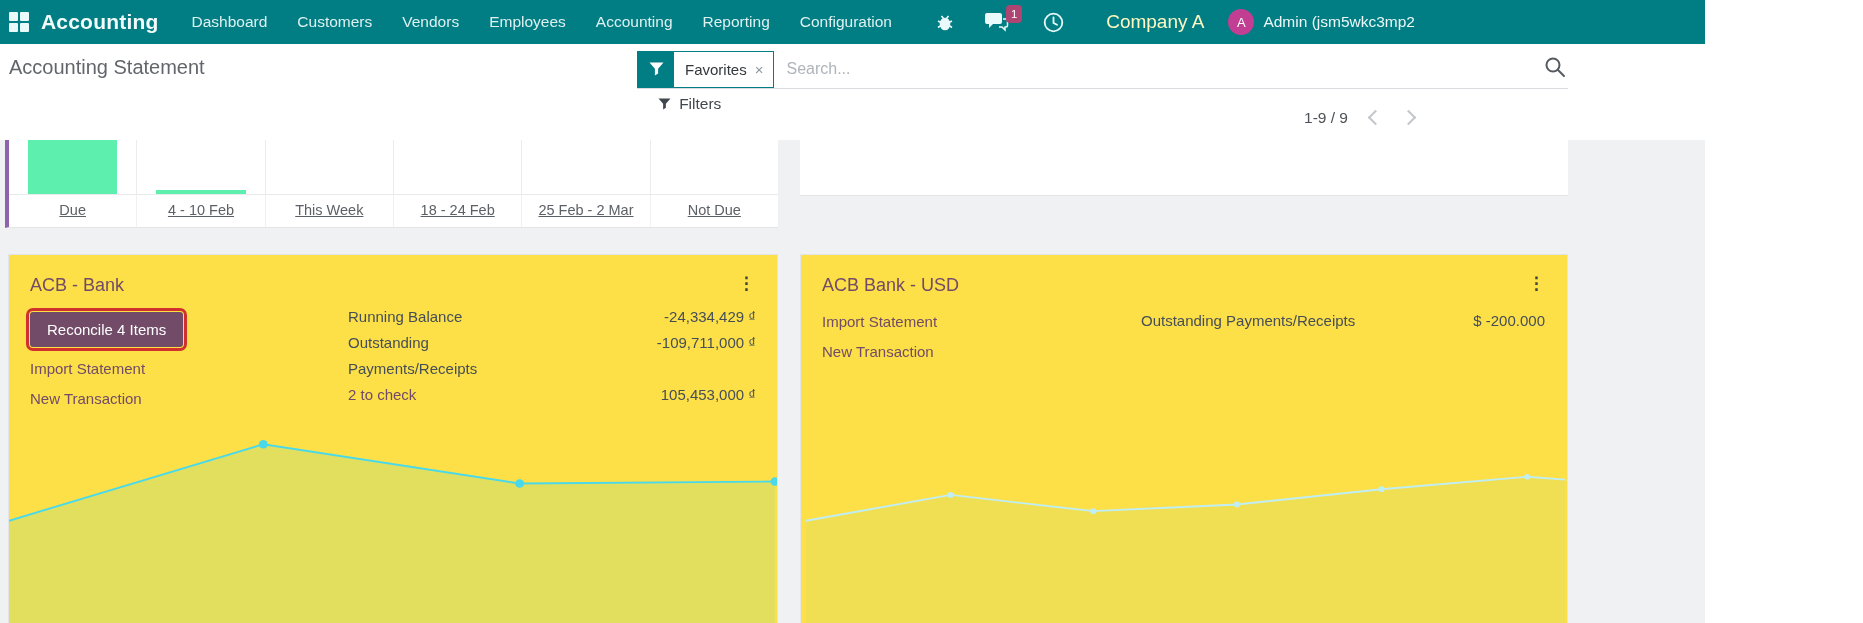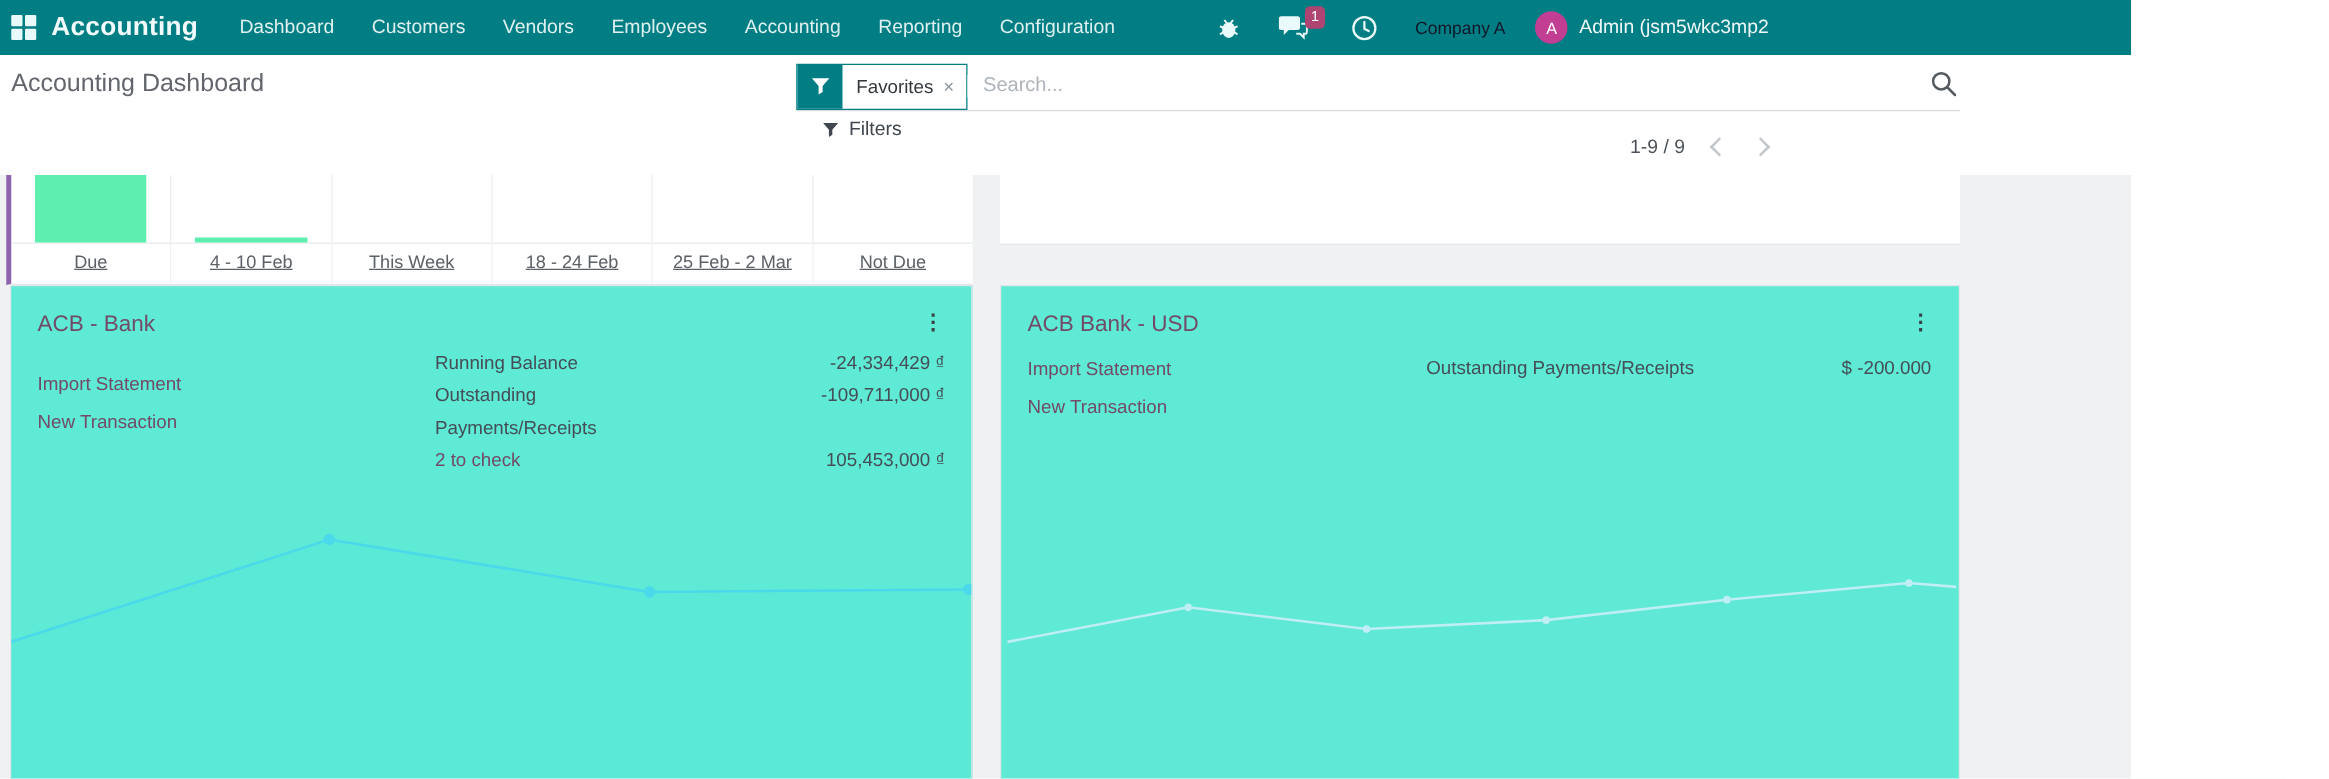--- a/index.html
+++ b/index.html
@@ -11,21 +11,21 @@
   .apps-grid { width:20px; height:20px; display:grid; grid-template-columns:9px 9px; grid-template-rows:9px 9px; gap:2px; cursor:pointer; }
   .apps-grid span { background:#eafafa; border-radius:1px; }
   .app-name { font-size:21px; font-weight:bold; color:#f2fbfb; margin-left:12px; letter-spacing:.2px; cursor:pointer; }
   .nav-menu { display:flex; margin-left:18px; }
   .nav-menu .nav-item { padding:0 15px; font-size:15.5px; color:#def0f0; line-height:44px; cursor:pointer; white-space:nowrap; }
   .nav-right { margin-left:auto; display:flex; align-items:center; }
   .nav-ico { display:flex; align-items:center; justify-content:center; cursor:pointer; }
   .chat-wrap { position:relative; margin-left:30px; }
   .nav-badge { position:absolute; top:-6px; right:-13px; min-width:16px; height:18px; padding:0 4px; background:#ad4472; border-radius:4px; color:#fff; font-size:11.5px; line-height:18px; text-align:center; }
   .clock-wrap { margin-left:34px; }
-  .company-label { margin-left:30px; font-size:14px; color:#0f172a; cursor:pointer; white-space:nowrap; }
+  .company-label { margin-left:42px; font-size:19px; color:#fef9c3; cursor:pointer; white-space:nowrap; }
   .user-wrap { display:flex; align-items:center; margin-left:24px; cursor:pointer; }
   .avatar { width:26px; height:26px; border-radius:50%; background:#c23e92; color:#fff; font-size:13px; display:flex; align-items:center; justify-content:center; }
   .user-name { margin-left:9px; font-size:15.5px; color:#eef8f8; white-space:nowrap; }
 
   
   .cp-row { position:absolute; top:44px; left:0; right:0; height:51px; background:#fff; }
   .page-title { position:absolute; left:9px; top:12px; font-size:20px; color:#62666c; }
   .search-wrap { position:absolute; left:637px; width:931px; top:6px; height:39px; display:flex; align-items:center; border-bottom:1px solid #d9dbde; }
   .facet { display:flex; align-items:stretch; height:37px; border:1px solid #017e84; background:#fff; cursor:pointer; }
   .facet-ico { width:36px; background:#017e84; display:flex; align-items:center; justify-content:center; }
@@ -52,21 +52,21 @@
   .topchart-card { position:absolute; left:5px; top:0; width:773px; height:88px; background:#fff; border-left:4px solid #8f62ad; border-bottom:1px solid #e3e5e8; }
   .bars-row { display:flex; height:55px; border-bottom:1px solid #e7e9eb; }
   .bar-col { flex:1; position:relative; }
   .bar-col + .bar-col { border-left:1px solid #ececee; }
   .bar { position:absolute; bottom:0; left:15%; width:70%; }
   .labels-row { display:flex; height:32px; }
   .bar-label { flex:1; text-align:center; font-size:14.5px; color:#5c6167; padding-top:7px; overflow:hidden; white-space:nowrap;text-decoration:underline; }
   .bar-label + .bar-label { border-left:1px solid #f1f1f3; }
   .topchart-blank { position:absolute; left:800px; top:0; width:768px; height:56px; background:#fff; border-bottom:1px solid #e3e5e8; }
 
-  .card { position:absolute; top:88px; bottom:0; background:#5eead4; border:1px solid #e2e4e7; border-bottom:none; }
+  .card { position:absolute; top:114px; bottom:0; background:#fde047; border:1px solid #e2e4e7; border-bottom:none; }
   .card.left { left:8px; width:770px; }
   .card.right { left:800px; width:768px; }
   .card-head { display:flex; justify-content:space-between; align-items:flex-start; padding:20px 18px 0 21px; position:relative; z-index:2; }
   .card-title { font-size:18px; color:#714B67; cursor:pointer; }
   .kebab { font-size:17px; font-weight:bold; color:#3a4147; cursor:pointer; line-height:18px; padding:0 4px; }
   .card-body { position:relative; z-index:2; }
   .action-col { padding:16px 0 0 21px; }
   .btn-primary { display:inline-block; background:#714B67; color:#fff; font-size:15px; padding:9px 17px; border:none; border-radius:3px; cursor:pointer; outline:3px solid #d0312d; outline-offset:1px; font-family:"Liberation Sans",sans-serif; }
   .card-link { display:block; font-size:15px; color:#714B67; margin-top:13px; cursor:pointer; text-decoration:none; width:max-content; }
   .stats { position:absolute; left:339px; right:21px; top:8px; }
@@ -126,21 +126,21 @@
       </div>
       <div class="company-label">Company A</div>
       <div class="user-wrap">
         <div class="avatar">A</div>
         <div class="user-name">Admin (jsm5wkc3mp2</div>
       </div>
     </div>
   </div>
 
   <div class="cp-row">
-    <div class="page-title">Accounting Dashboard</div>
+    <div class="page-title">Accounting Statement</div>
     <div class="search-wrap">
       <div class="facet">
         <div class="facet-ico">
           <svg width="15" height="14" viewBox="0 0 15 14">
               <path d="M0.5 0.5 h14 l-5.4 6.2 v4.8 l-3.2 2 v-6.8 z" fill="#fff"></path>
             </svg>
         </div>
         <div class="facet-label">Favorites</div>
         <div class="facet-x">×</div>
       </div>
@@ -223,20 +223,21 @@
           <circle cx="255" cy="198" r="4.5" fill="#4ad9ea"></circle>
           <circle cx="512" cy="239" r="4.5" fill="#4ad9ea"></circle>
           <circle cx="768" cy="237" r="4.5" fill="#4ad9ea"></circle>
         </svg>
       <div class="card-head">
         <div class="card-title">ACB - Bank</div>
         <div class="kebab">⋮</div>
       </div>
       <div class="card-body">
         <div class="action-col">
+          <button class="btn-primary">Reconcile 4 Items</button>
           <a class="card-link">Import Statement</a>
           <a class="card-link">New Transaction</a>
         </div>
         <div class="stats">
           <div class="stat-row">
             <span class="stat-label">Running Balance</span>
             <span class="stat-value">-24,334,429 ₫</span>
           </div>
           <div class="stat-row">
             <span class="stat-label">Outstanding Payments/Receipts</span>

